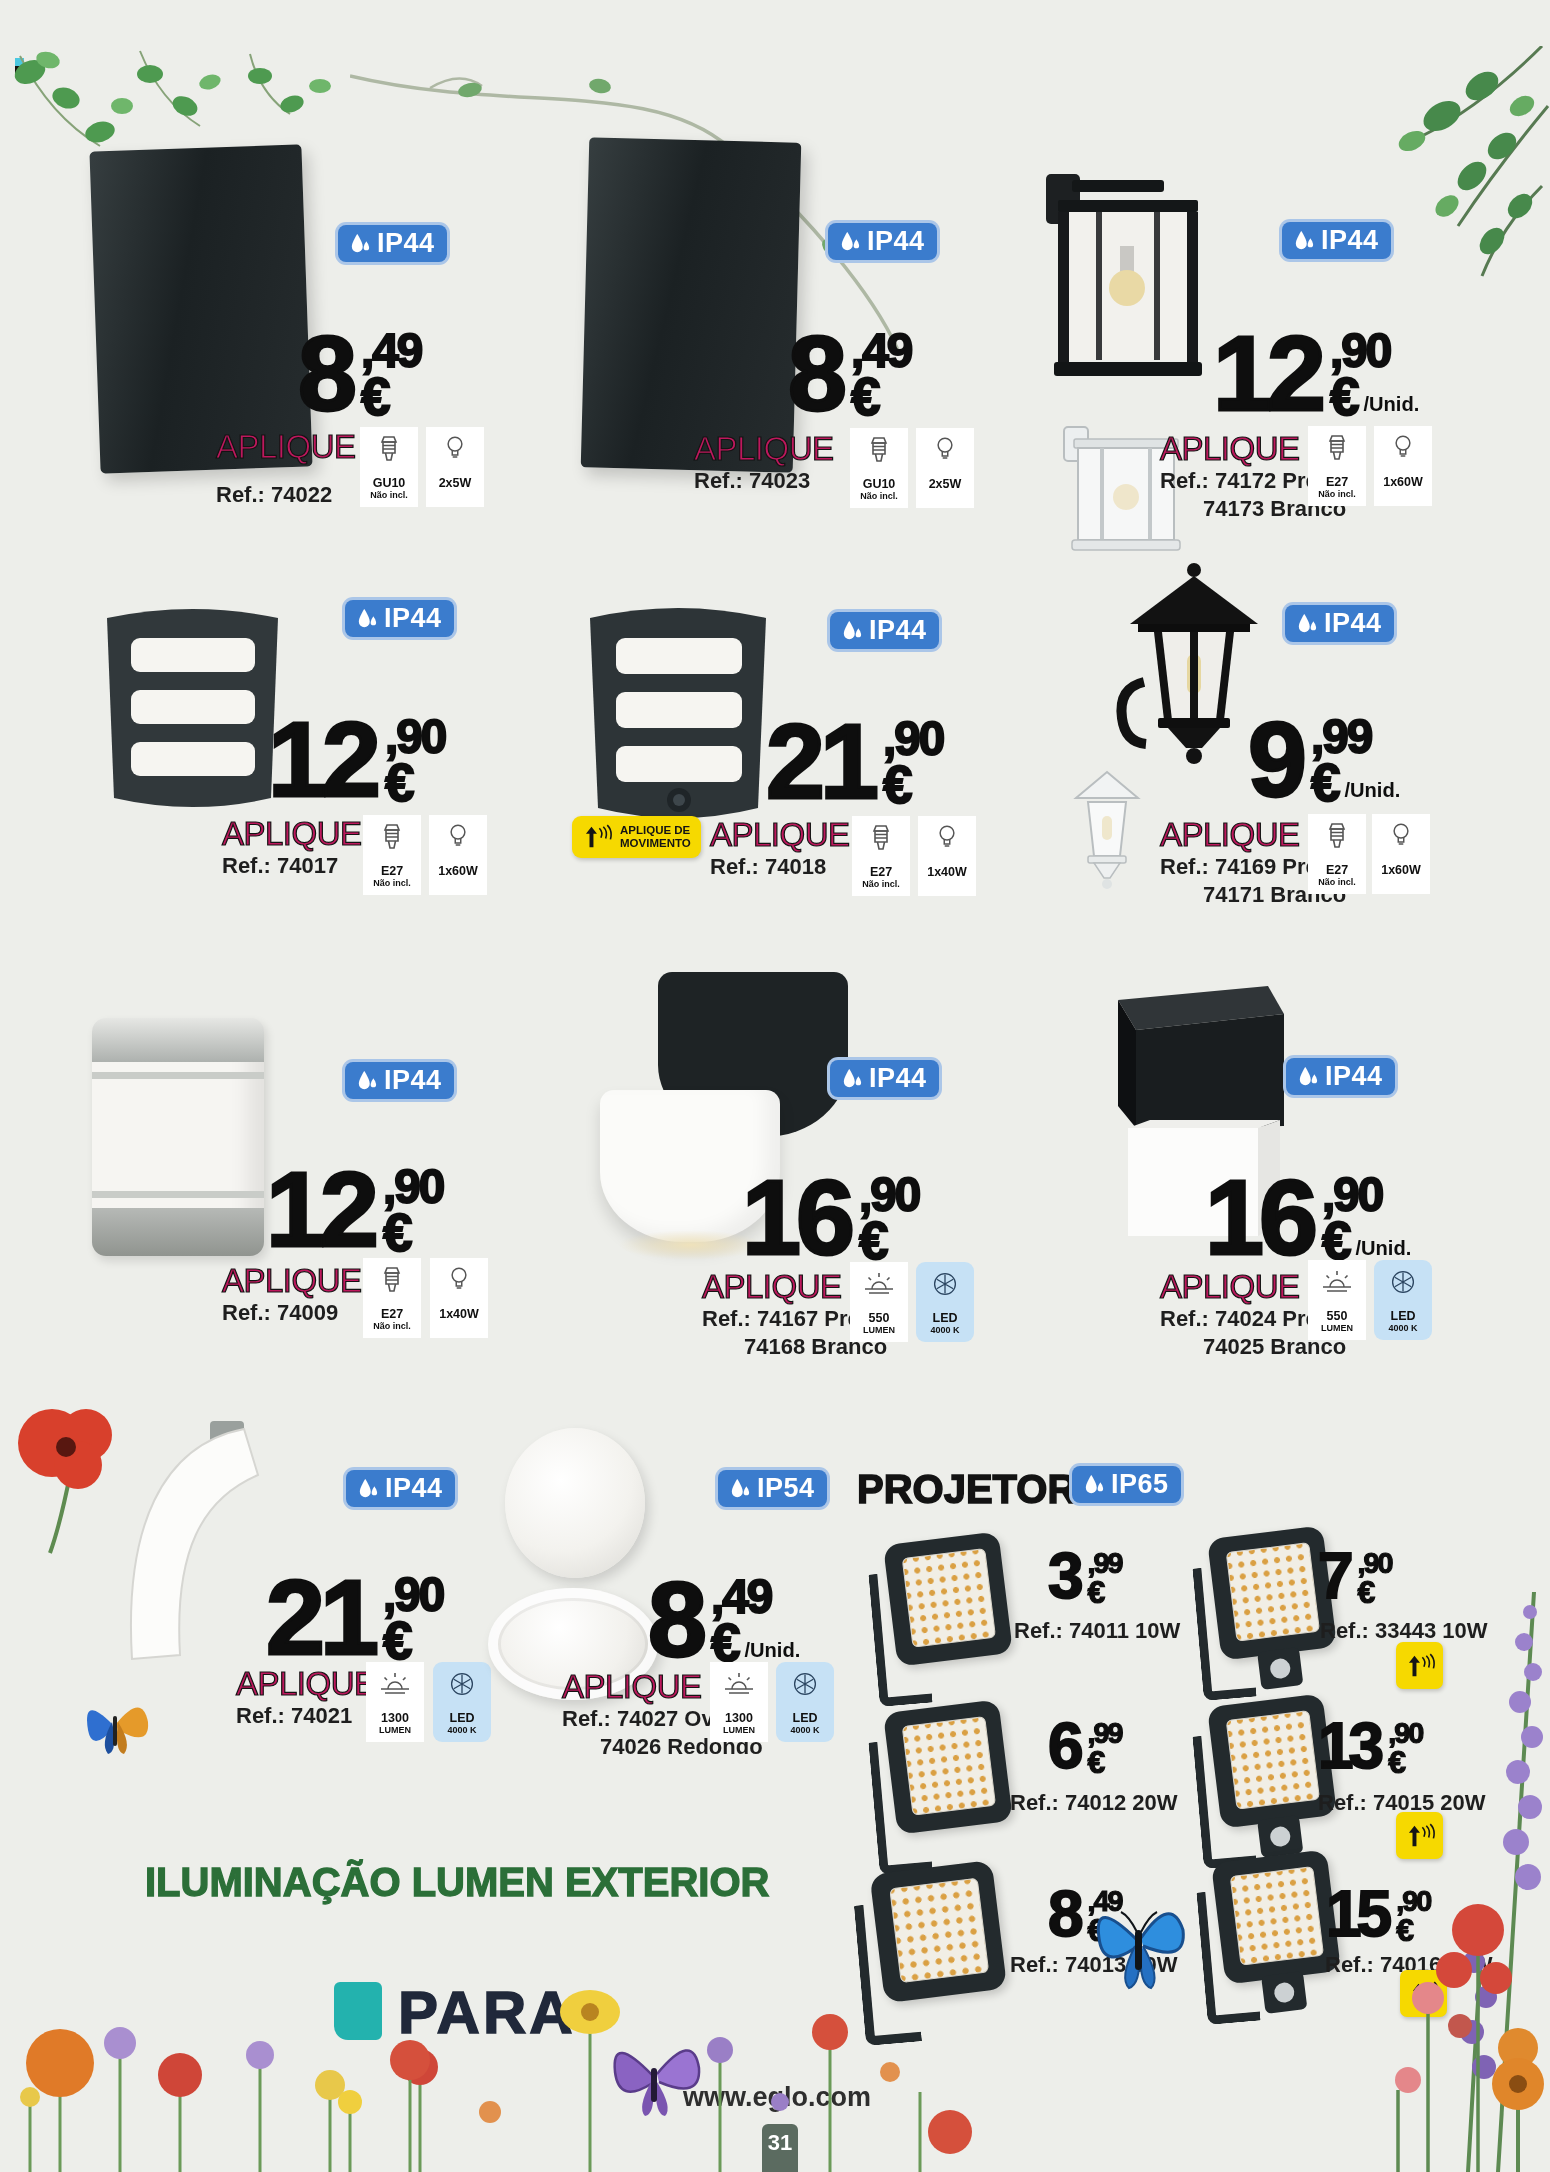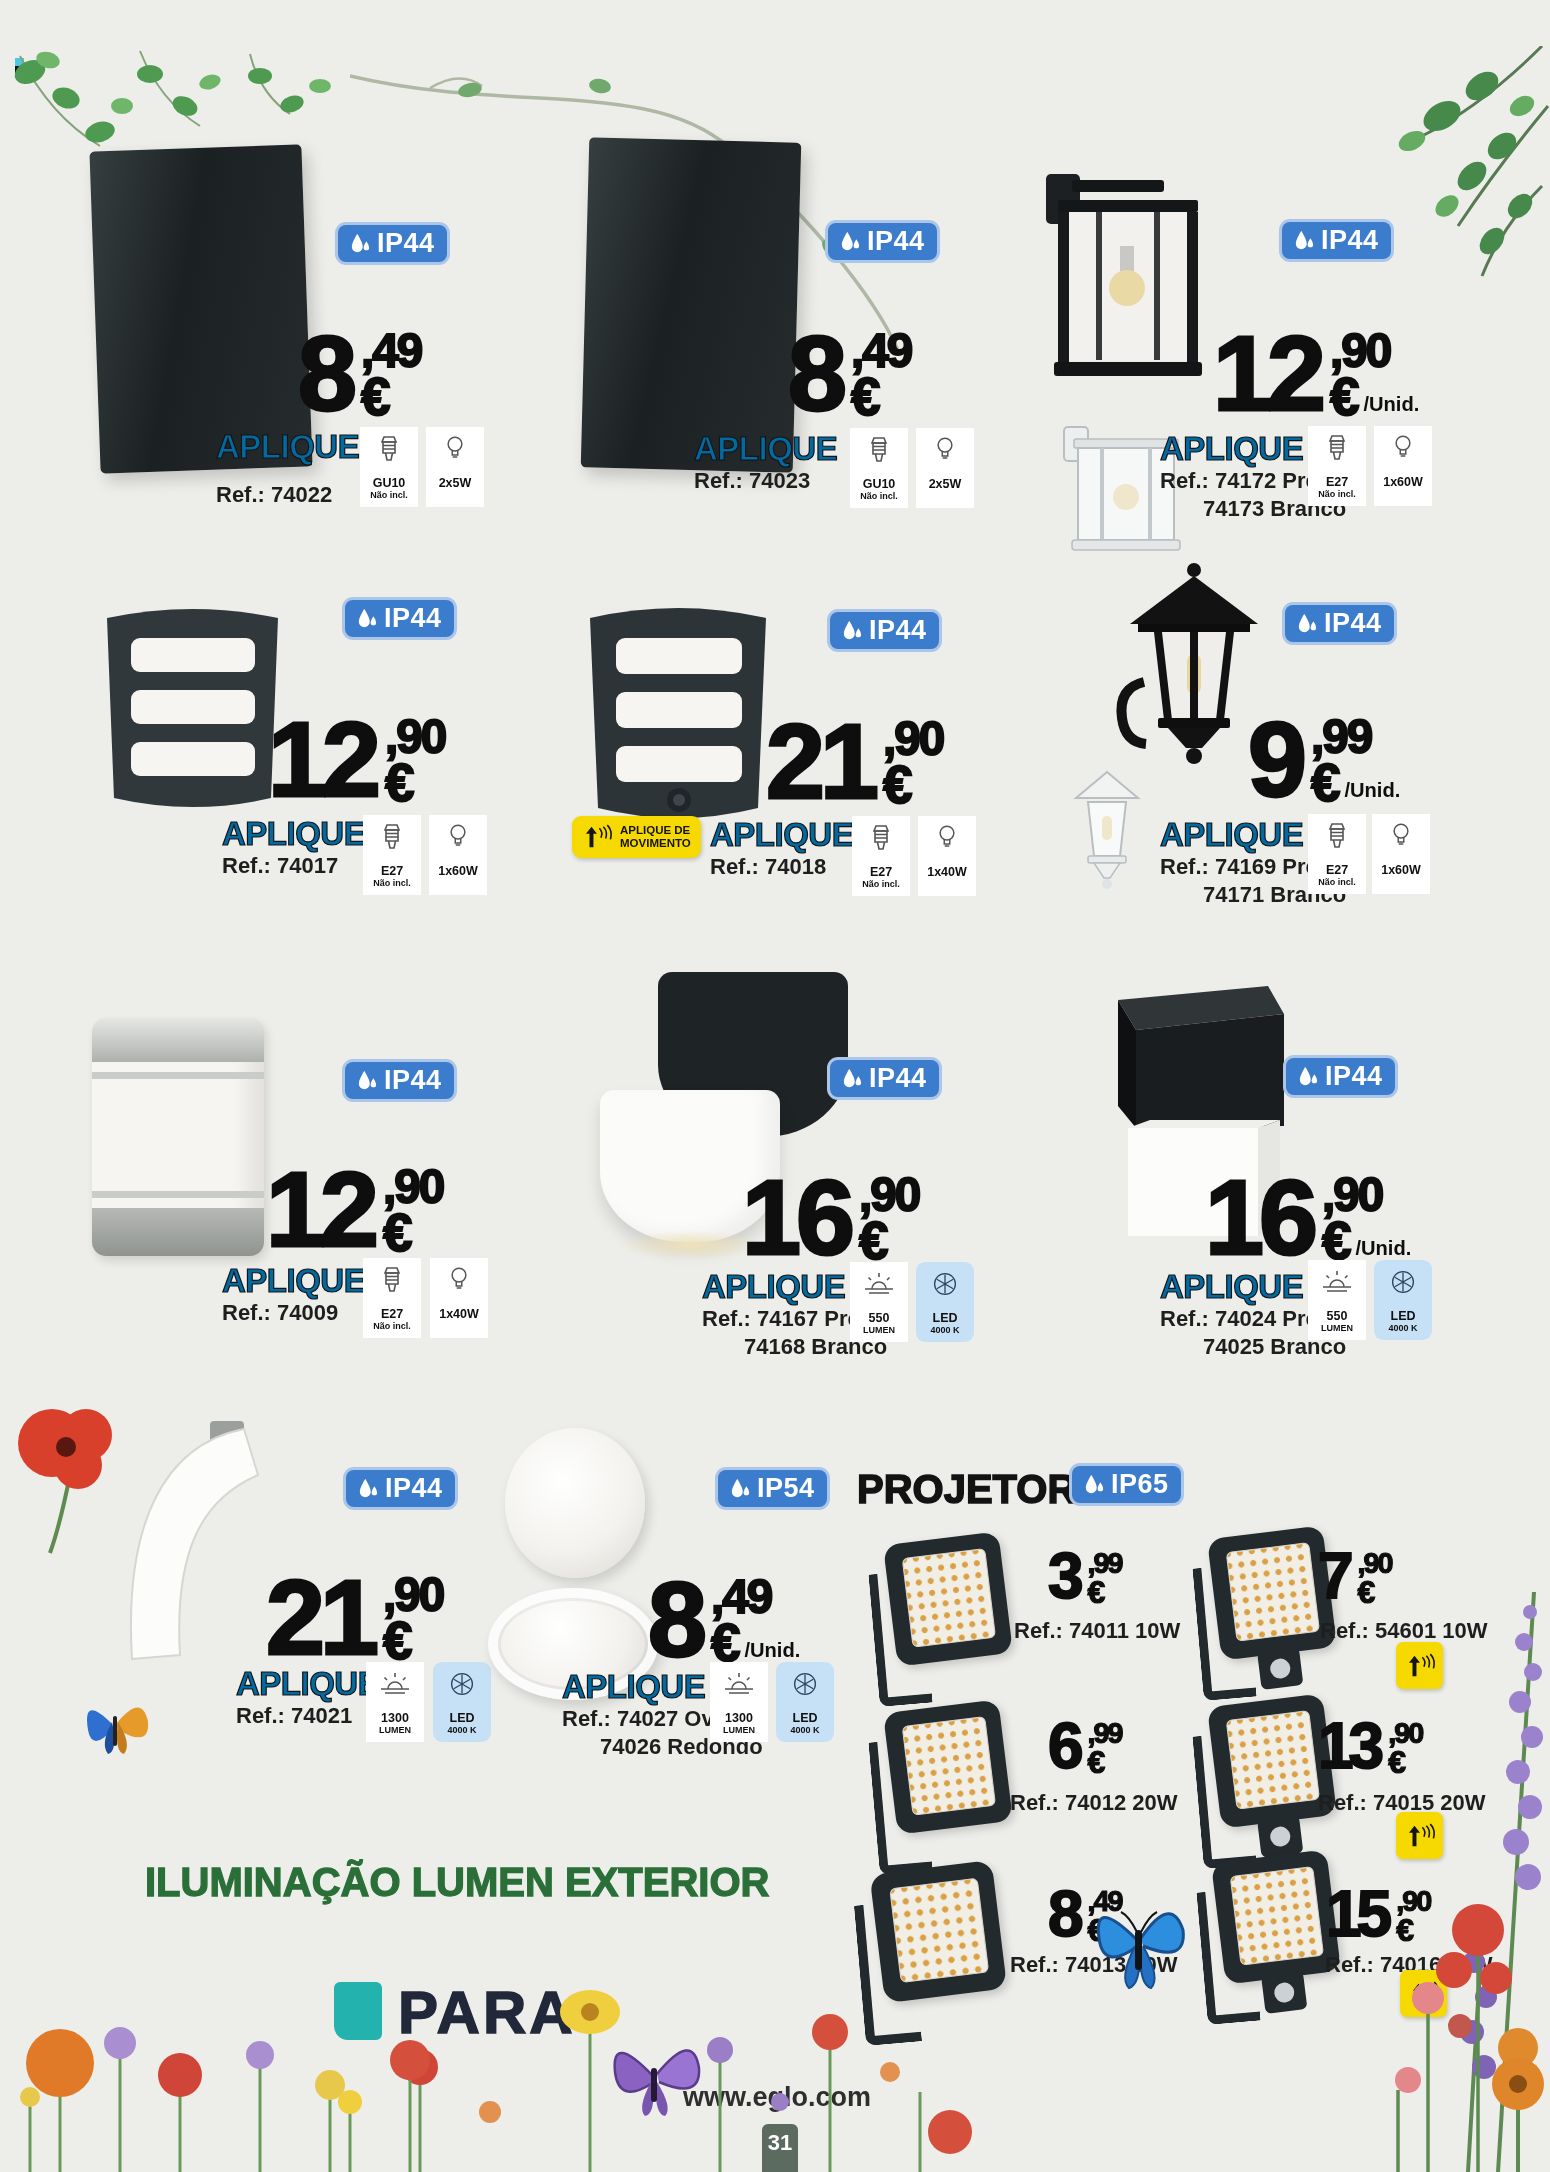--- a/index.html
+++ b/index.html
@@ -21,21 +21,21 @@
   
   .price{position:absolute;display:flex;align-items:flex-start;color:#0e0e0e;white-space:nowrap;}
   .price .pi{font-weight:bold;font-size:var(--s);line-height:.78;letter-spacing:-5px;-webkit-text-stroke:3px #0e0e0e;}
   .price .pcol{display:flex;flex-direction:column;align-items:flex-start;margin-left:9px;}
   .price .pd{font-weight:bold;font-size:calc(var(--s)*.45);line-height:.8;letter-spacing:-2px;-webkit-text-stroke:2px #0e0e0e;}
   .price .perow{display:flex;align-items:flex-end;margin-top:4px;}
   .price .pe{font-weight:bold;font-size:calc(var(--s)*.5);line-height:.85;-webkit-text-stroke:2px #0e0e0e;}
   .price .pu{font-weight:bold;font-size:calc(var(--s)*.19);margin-left:4px;padding-bottom:3px;}
   .pricesm{--s:64px;} .pricesm .pi{-webkit-text-stroke:2px #0e0e0e;} .pricesm .pd,.pricesm .pe{-webkit-text-stroke:1.2px #0e0e0e;}
   
-  .plabel{position:absolute;font-size:33px;font-weight:bold;color:#0369a1;letter-spacing:-.5px;-webkit-text-stroke:1.2px #131313;white-space:nowrap;}
+  .plabel{position:absolute;font-size:33px;font-weight:normal;color:#be185d;letter-spacing:-.5px;-webkit-text-stroke:1.2px #131313;white-space:nowrap;}
   .pref{position:absolute;font-size:22px;font-weight:bold;color:#1e1e1e;white-space:nowrap;}
   
   .chip{position:absolute;width:58px;min-height:80px;background:#fff;display:flex;flex-direction:column;
         align-items:center;padding:5px 2px 6px;box-sizing:border-box;}
   .chip.blue{background:#c6e1f5;border-radius:9px;}
   .chip .cic{height:34px;display:flex;align-items:center;justify-content:center;}
   .chip .l1{font-size:12.5px;font-weight:bold;color:#101010;margin-top:10px;white-space:nowrap;}
   .chip .l2{font-size:9px;font-weight:bold;color:#101010;white-space:nowrap;}
   
   .sensorbadge{position:absolute;display:flex;align-items:center;gap:8px;background:#f6d900;border-radius:9px;
@@ -809,21 +809,21 @@
     </div>
     <div class="price pricesm" style="left:1318px;top:1552px">
       <span class="pi">7</span>
       <span class="pcol">
           <span class="pd">,90</span>
         <span class="perow">
             <span class="pe">€</span>
           </span>
         </span>
     </div>
-    <div class="pref" style="left:1320px;top:1618px">Ref.: 54601 10W</div>
+    <div class="pref" style="left:1320px;top:1618px">Ref.: 33443 10W</div>
     <div class="smini" style="left:1396px;top:1642px">
       <svg width="30" height="30" viewBox="0 0 38 36">
           <path d="M12 5l7 9h-4.5v17h-5V14H5z" fill="#151515"></path>
           <g fill="none" stroke="#151515" stroke-width="2">
             <path d="M22 7q5 5 2 12"></path>
             <path d="M27 5q6 6 3 15"></path>
             <path d="M32 3q7 7 4 18"></path>
           </g>
         </svg>
     </div>

